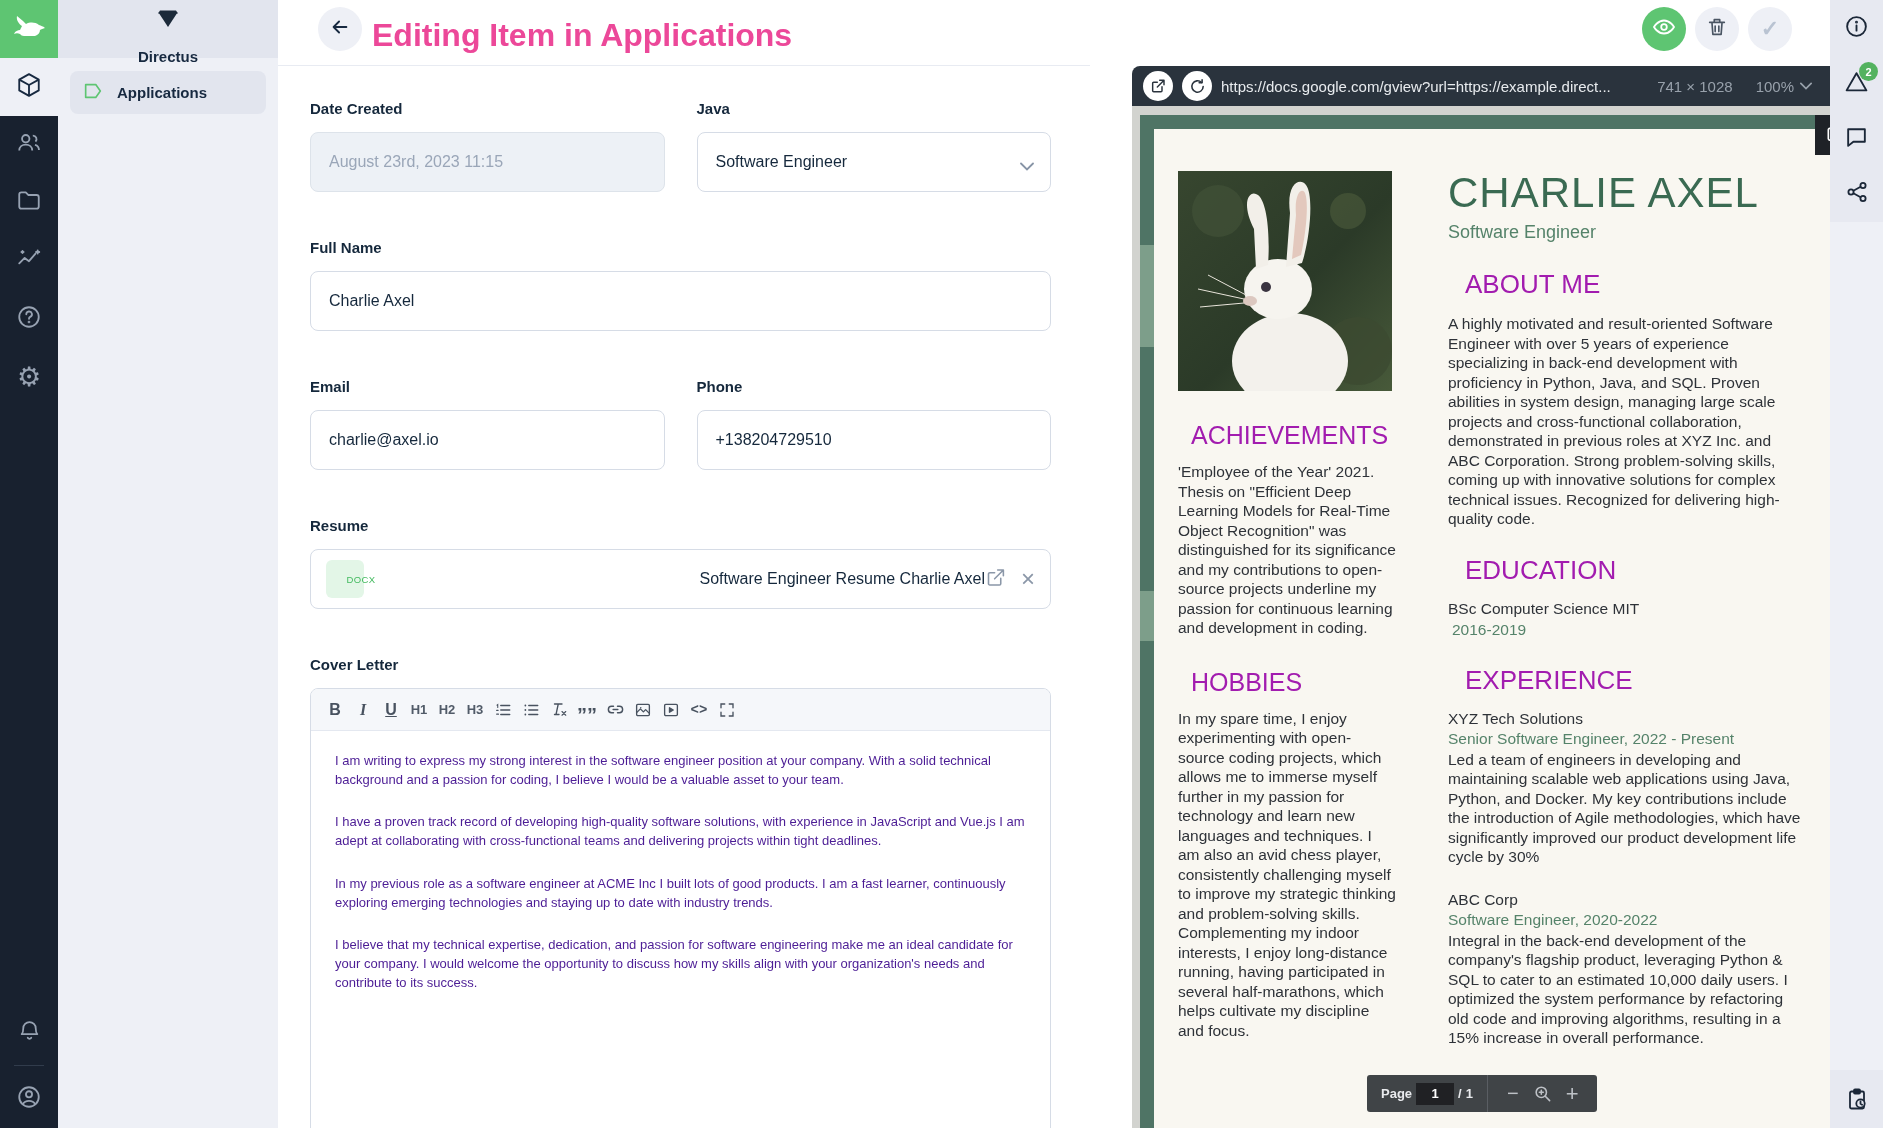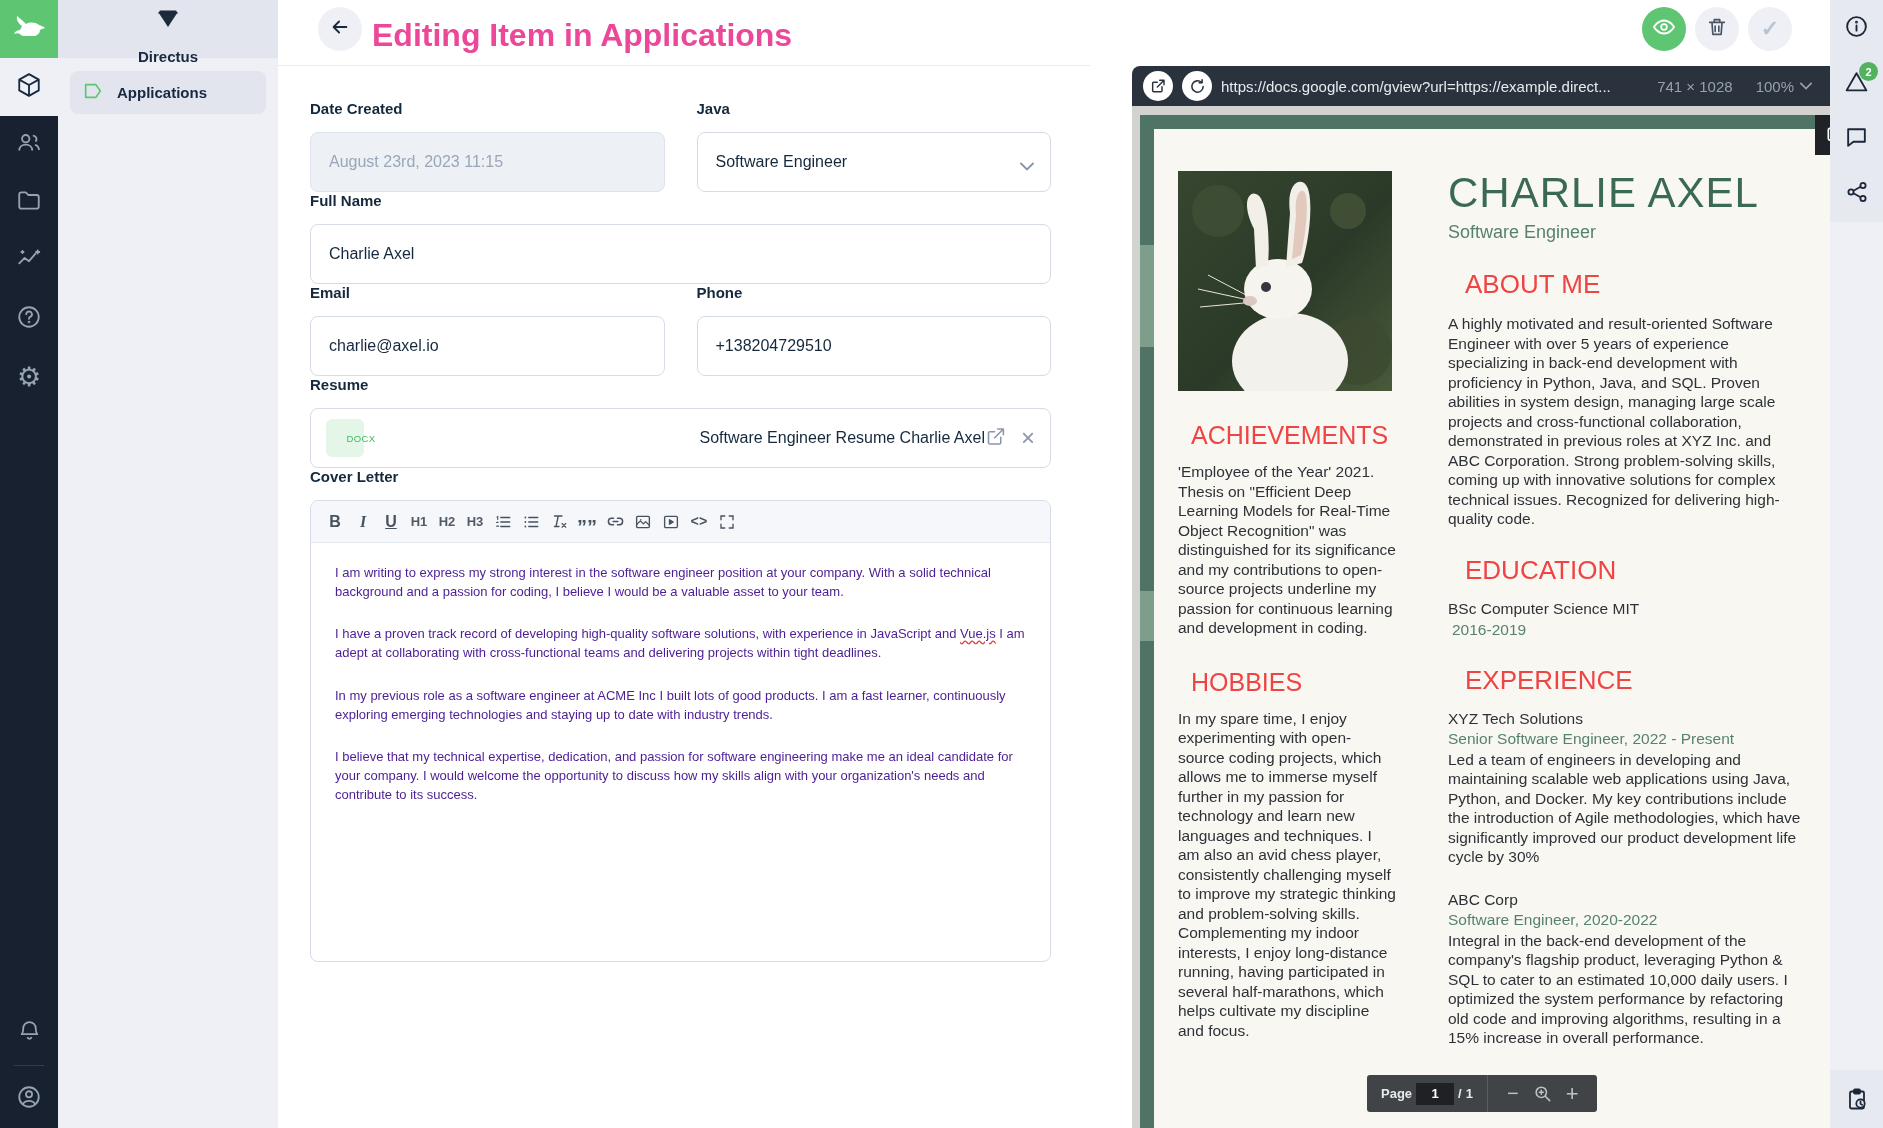--- a/index.html
+++ b/index.html
@@ -30,21 +30,21 @@
   .page-title { position:absolute; left:94px; top:17px; font-size:32px; font-weight:700; color:#ec4899; }
   .header-actions { position:absolute; right:38px; top:7px; display:flex; gap:9px; }
   .action-circle { width:44px; height:44px; border-radius:50%; display:flex; align-items:center; justify-content:center; }
   .action-eye { background:#5ec572; color:#fff; }
   .action-trash { background:#eef0f6; color:#4a5563; }
   .action-check { background:#eef0f6; color:#b9c3d2; font-size:22px; font-weight:700; }
 
   
   .form-area { position:absolute; left:278px; top:66px; width:812px; height:1062px; overflow:hidden; background:#fff; }
   .form-col { width:741px; margin:34px 0 0 32px; }
-  .field { }
+  .field { margin-bottom:47px; }
   .field-row { display:flex; gap:32px; }
   .field-row .field { flex:1; }
   .field-label { font-size:15px; font-weight:700; color:#15283c; margin-bottom:15px; }
   .tb-input { width:100%; height:60px; border:1px solid #d6dce6; border-radius:8px; padding:0 18px; font-size:16px; color:#15283c; background:#fff; font-family:"Liberation Sans",sans-serif; outline:none; }
   .tb-input.muted { background:#edf1f6; color:#9aa6b8; border-color:#dde3ea; }
   .select-box { position:relative; height:60px; border:1px solid #d6dce6; border-radius:8px; display:flex; align-items:center; padding:0 18px; font-size:16px; color:#15283c; background:#fff; }
   .select-chevron { position:absolute; right:16px; top:24px; color:#8794a6; }
   .file-box { height:60px; border:1px solid #d6dce6; border-radius:8px; display:flex; align-items:center; padding:0 15px; background:#fff; }
   .docx-chip { width:38px; height:38px; border-radius:6px; background:#e3f6e7; color:#43ba5f; font-size:9.5px; font-weight:400; letter-spacing:.4px; display:flex; align-items:center; justify-content:center;padding-left:32px; }
   .file-name { margin-left:16px; font-size:16px; color:#15283c; flex:1;text-align:right; }
@@ -56,41 +56,41 @@
   .editor-toolbar { height:42px; background:#f5f7fa; border-bottom:1px solid #e4e8f0; display:flex; align-items:center; padding:0 10px; }
   .tb-btn { min-width:28px; height:30px; padding:0 3px; display:flex; align-items:center; justify-content:center; color:#48525f; font-size:16px; }
   .tb-btn.small { font-size:13px; font-weight:700; color:#515b68; }
   .tb-bold { font-weight:800; }
   .tb-italic { font-style:italic; font-family:"Liberation Serif",serif; font-weight:600; }
   .tb-underline { text-decoration:underline; font-weight:600; }
   .tb-quote { font-size:20px; font-weight:800; line-height:0.5; padding-top:10px; }
   .tb-code { font-family:"Liberation Mono",monospace; font-size:14px; font-weight:700; }
   .editor-body { padding:21px 24px; min-height:418px; }
   .editor-body p { font-size:13px; line-height:1.44; color:#4c1d95; margin-bottom:24px; }
-  .squiggly { text-decoration:underline; text-decoration-style:wavy; text-decoration-color:#d64545; }
+  .squiggly { text-decoration-style:wavy; text-decoration-color:#d64545; }
 
   
   .preview-panel { position:absolute; left:1132px; top:66px; width:740px; height:1062px; }
   .viewer-toolbar { height:40px; background:#2a333d; border-radius:8px 0 0 0; display:flex; align-items:center; padding:0 11px; gap:9px; }
   .circle-btn { width:30px; height:30px; border-radius:50%; background:#fff; color:#2a333d; display:flex; align-items:center; justify-content:center; flex:none; }
   .viewer-url { flex:1; color:#e8ebee; font-size:15px; white-space:nowrap; overflow:hidden; }
   .viewer-dims { color:#98a1ab; font-size:15px; margin-right:14px; white-space:nowrap; }
   .viewer-zoom { color:#98a1ab; font-size:15px; display:flex; align-items:center; gap:6px; margin-right:10px; }
   .doc-viewport { position:relative; height:1022px; background:#d2d3cf; overflow:hidden; }
   .scroll-strip { position:absolute; right:0; top:0; width:14px; height:100%; background:#7b7f85; }
   .doc-page { position:absolute; left:8px; top:9px; right:18px; height:1200px; background:#4f7465; padding:14px; }
   .frame-accent { position:absolute; background:#7d9e8a; }
   .page-inner { position:relative; width:100%; height:100%; background:#f9f7f1; }
 
   .res-col-left { position:absolute; left:24px; top:42px; width:218px; }
   .res-col-right { position:absolute; left:294px; top:40px; width:356px; }
   .res-photo { width:214px; height:220px; display:block; }
   .res-name { font-size:42px; color:#3a6a52; letter-spacing:1px; font-weight:400; }
   .res-role { font-size:18px; color:#55836a; margin-top:5px; }
-  .res-h { font-size:26px; color:#ef4444; font-weight:400; margin:26px 0 14px 17px; }
+  .res-h { font-size:26px; color:#a21caf; font-weight:400; margin:26px 0 14px 17px; }
   .res-h.left { margin:30px 0 12px 13px; font-size:25px; }
   .res-body { font-size:15.5px; line-height:1.26; color:#2e3238; }
   .edu-line { font-size:15.5px; color:#2e3238; }
   .edu-years { font-size:15.5px; color:#55836a; margin:3px 0 0 4px; }
   .job { margin-bottom:24px; }
   .job-company { font-size:15.5px; color:#2e3238; }
   .job-role { font-size:15.5px; color:#55836a; margin:2px 0; }
 
   .popout-btn { position:absolute; top:9px; right:17px; width:40px; height:40px; background:#1f2227; color:#fff; display:flex; align-items:center; justify-content:center; }
 

